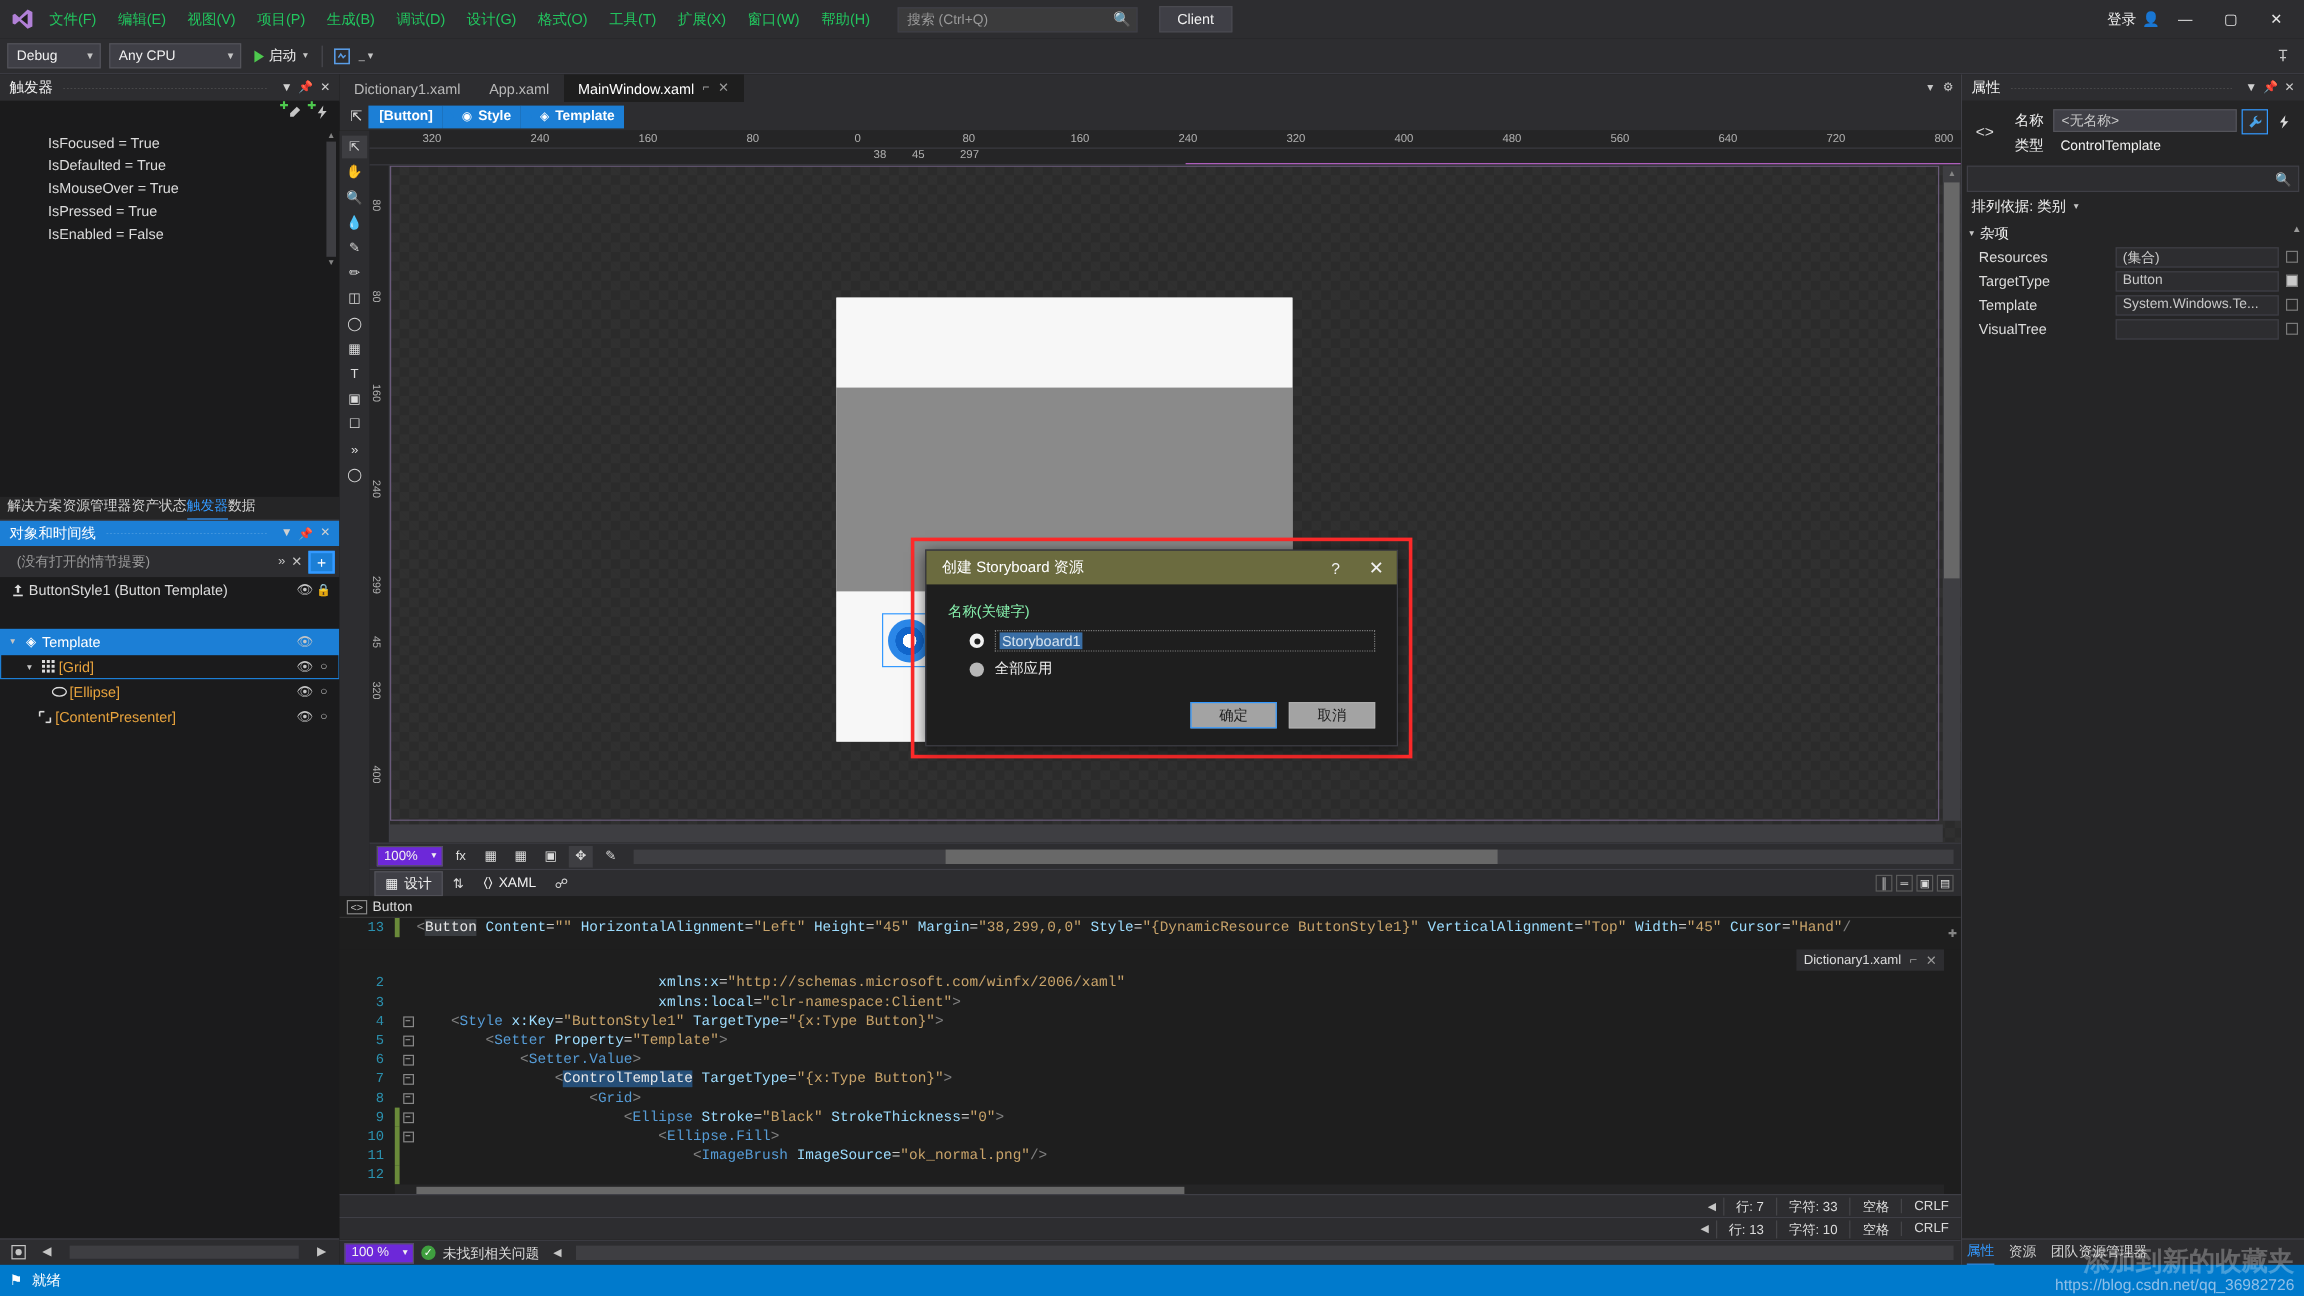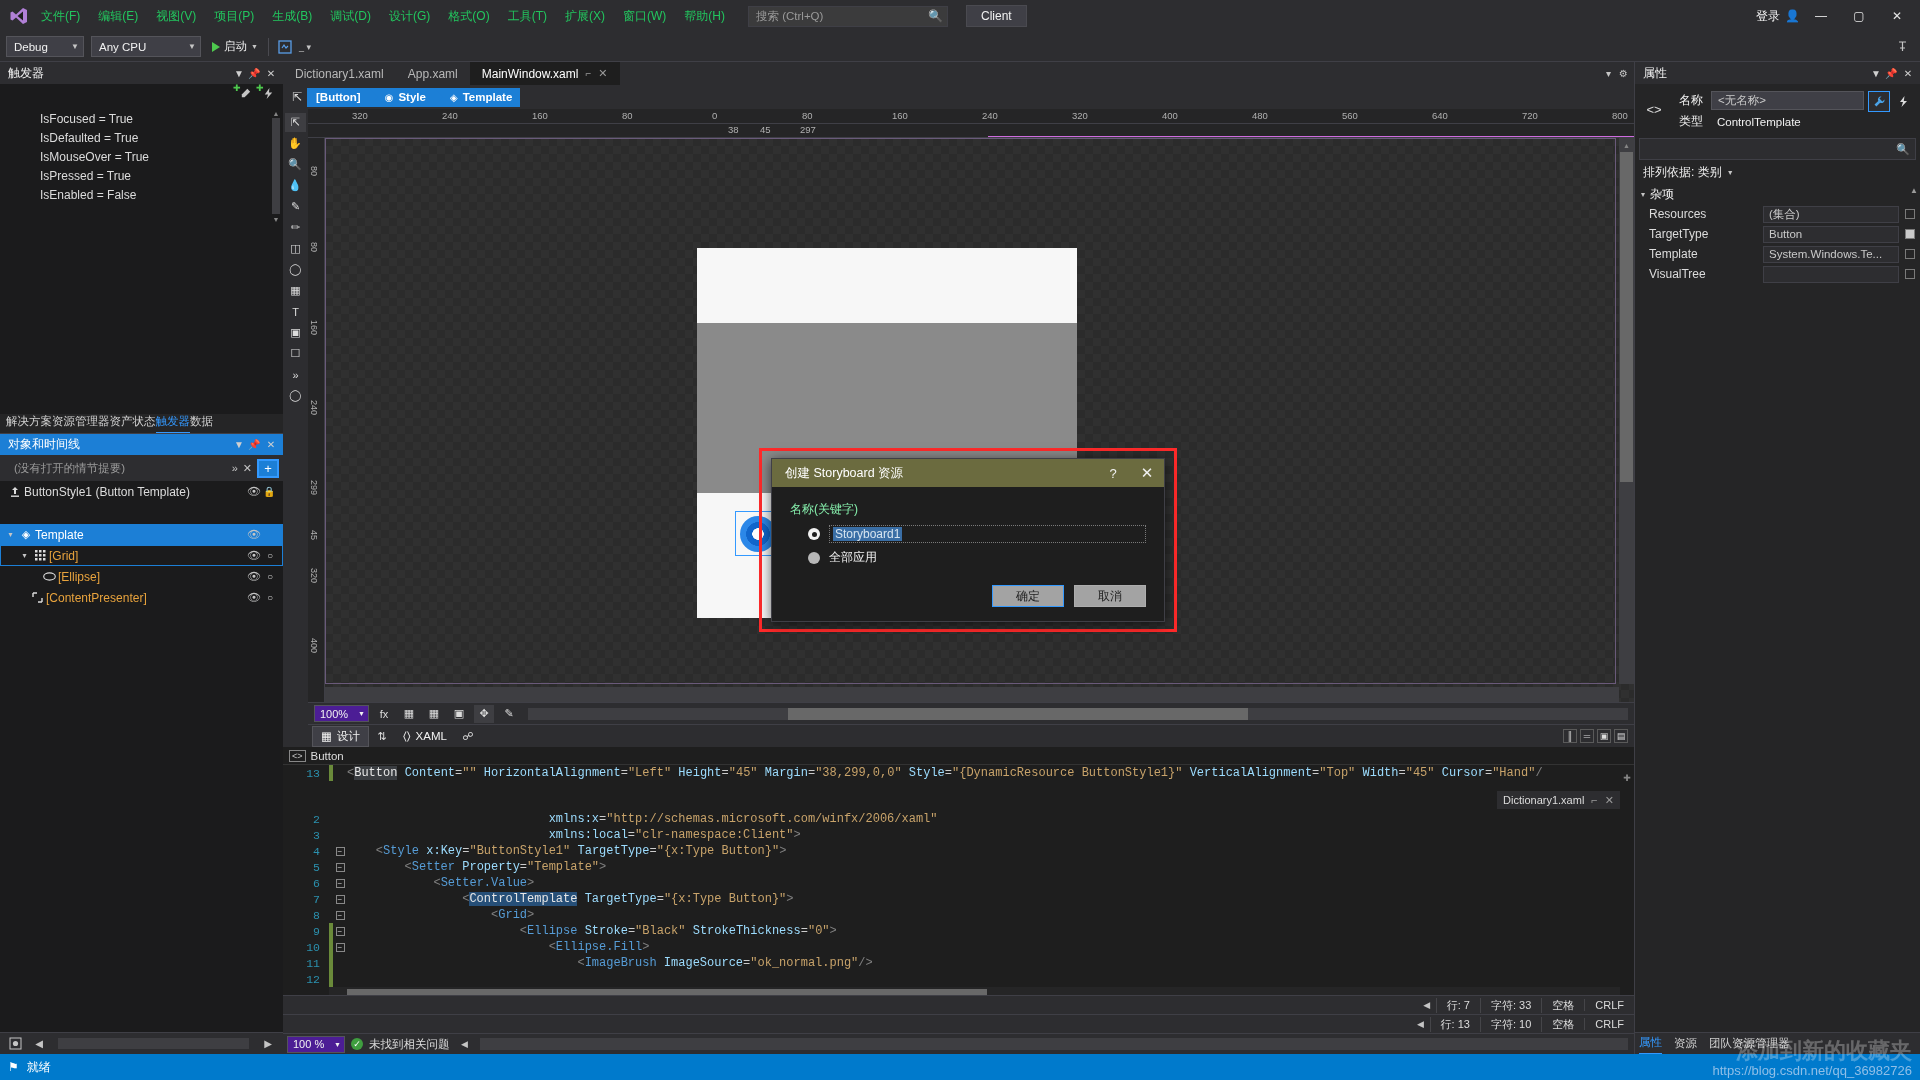--- a/index.html
+++ b/index.html
@@ -183,21 +183,21 @@
     background: radial-gradient(circle, #ffffff 0 22%, #1166cc 23% 46%, #2b87e8 47% 72%, #ffffff 73% 82%, #2b87e8 83% 100%);
   }
 
   .designer-scroll-v { position:absolute; right:0; top:0; bottom:18px; width: 15px; background:#3e3e42; }
   .designer-scroll-h { position:absolute; left:0; right:15px; bottom:0; height: 15px; background:#3e3e42; }
 
   .zoombar {
     height: 22px; background: #2d2d30; display: flex; align-items: center;
     padding: 0 6px; gap: 5px; border-top: 1px solid #3f3f46;
   }
-  .zcombo { height: 17px; background: #4c1d95; border: 1px solid #54545a; font-size: 11px; color: #f1f1f1; display:flex; align-items:center; padding: 0 3px 0 5px; min-width: 55px; }
+  .zcombo { height: 17px; background: #6d28d9; border: 1px solid #54545a; font-size: 11px; color: #f1f1f1; display:flex; align-items:center; padding: 0 3px 0 5px; min-width: 55px; }
   .zcombo .carr { font-size: 7px; margin-left: auto; padding-left: 6px; }
   .zico { width: 20px; height: 18px; display:flex; align-items:center; justify-content:center; font-size: 11px; color: #dcdcdc; }
   .zico.act { background: #3e3e42; }
   .zscroll { flex: 1; height: 12px; background: #3e3e42; margin-left: 4px; position: relative; }
   .zscroll-thumb { position: absolute; left: 260px; width: 460px; top: 0; bottom: 0; background: #686868; }
 
   .switchbar { height: 23px; background: #2d2d30; display: flex; align-items: center; padding-left: 4px; gap: 3px; border-top: 1px solid #3f3f46; }
   .sw-btn { display: flex; align-items: center; gap: 5px; font-size: 11.5px; color: #f1f1f1; padding: 2px 8px; }
   .sw-btn.active { background: #3f3f46; border: 1px solid #54545a; }
   .switchbar-right { margin-left: auto; display: flex; gap: 3px; padding-right: 6px; }

